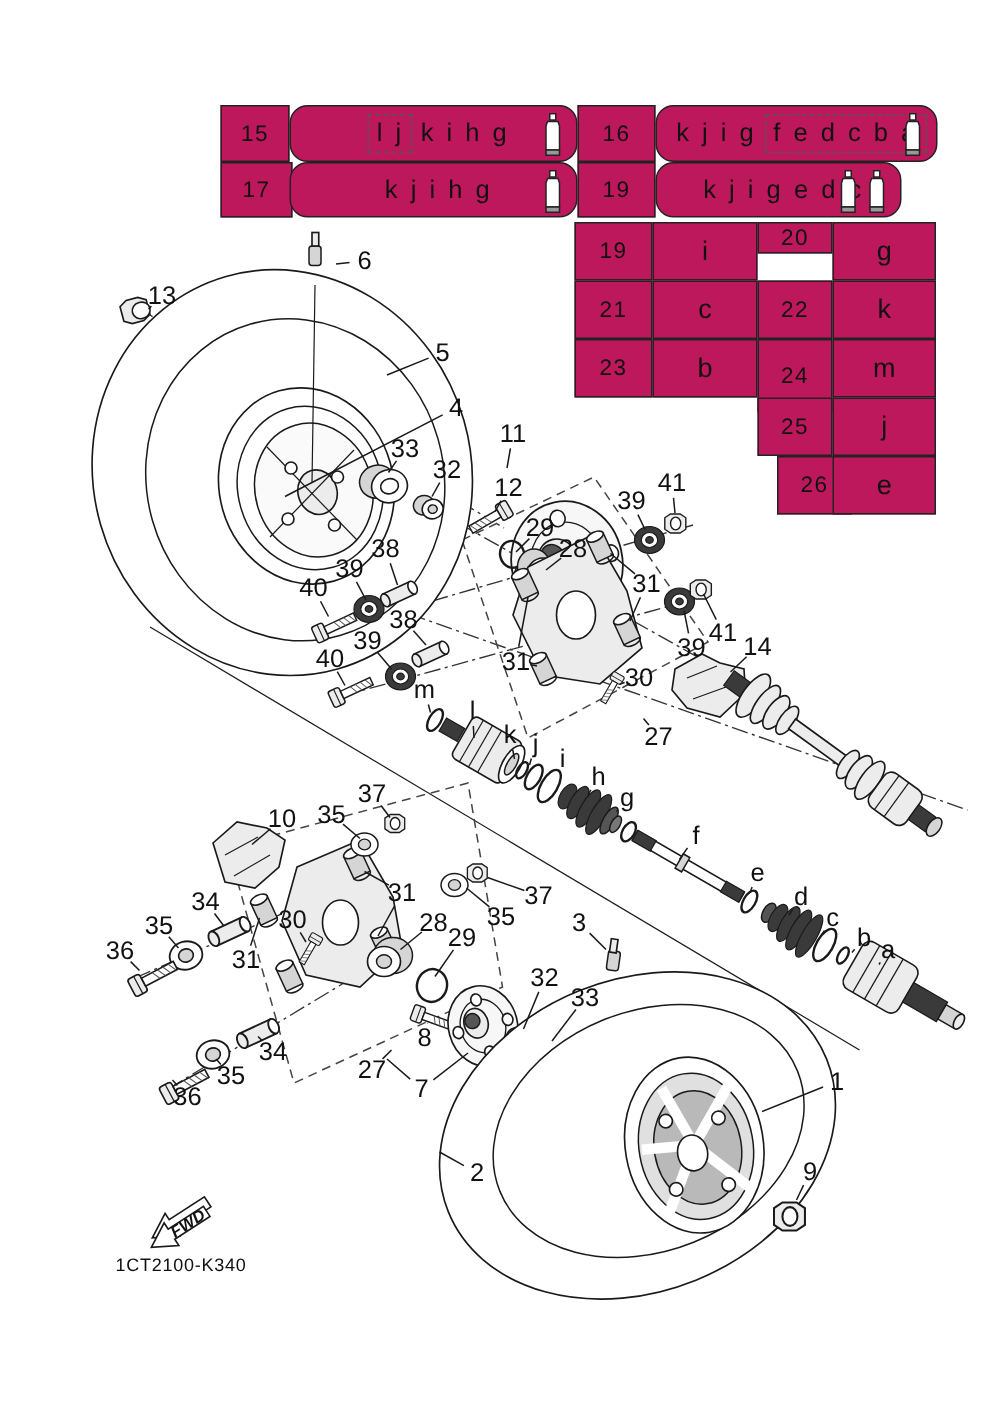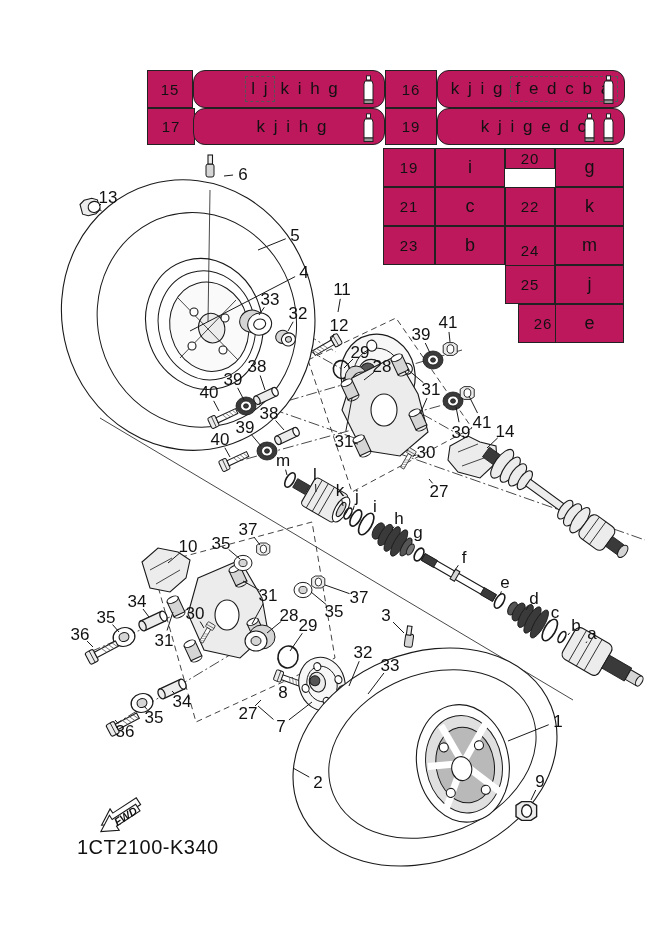--- a/index.html
+++ b/index.html
@@ -20,21 +20,21 @@
         text-anchor:middle;dominant-baseline:central;}
   .thin{stroke:#1a1a1a;fill:none;stroke-width:0.8;}
   .dd{stroke:#333;fill:none;stroke-width:0.9;stroke-dasharray:11 3 2 3;}
   .dot{stroke:#333;fill:none;stroke-width:0.9;stroke-dasharray:2 3;}
   .dash{stroke:#444;fill:none;stroke-width:1;stroke-dasharray:6 4;}
   .wh{fill:#fff;stroke:#1a1a1a;stroke-width:1.1;}
   .lt{fill:#ececec;stroke:#1a1a1a;stroke-width:1.1;}
   .md{fill:#d5d5d5;stroke:#1a1a1a;stroke-width:1;}
   .dk{fill:#3a3a3a;stroke:#1a1a1a;stroke-width:0.8;}
   .ring{fill:none;stroke:#1a1a1a;stroke-width:1.6;}
-  #code-label{position:absolute;left:77px;top:836px;font-size:20px;letter-spacing:0.5px;}
+  #code-label{position:absolute;left:77px;top:836px;font-size:12px;letter-spacing:0.5px;}
   svg text.fwd{font-family:"Liberation Sans",sans-serif;font-size:11px;font-weight:bold;
         font-style:italic;fill:#111;}
 </style>
 </head>
 <body>
 
 <div id="page">
 
   <svg width="661" height="935" viewBox="0 0 661 935" style="position:absolute;left:0;top:0">
     <defs>
@@ -483,21 +483,21 @@
     <div class="cell num" style="left:147px;top:108px;width:48px;height:37px">17</div>
     <div class="cell let" style="left:193px;top:108px;width:192px;height:37px">
       <span class="lgrp">k j i h g</span>
       <svg class="tube t1" viewBox="0 0 14 30">
           <rect x="5" y="0.8" width="4" height="4.2" fill="#fff" stroke="#222"></rect>
           <path d="M3.5,6 L10.5,6 L11.5,9 L11.5,25 L2.5,25 L2.5,9 Z" fill="#fff" stroke="#222"></path>
           <rect x="2.5" y="25" width="9" height="3.5" fill="#999" stroke="#222"></rect>
         </svg>
     </div>
     <div class="cell num" style="left:385px;top:108px;width:52px;height:37px">19</div>
-    <div class="cell let" style="left:437px;top:108px;width:188px;height:37px">
+    <div class="cell let" style="left:437px;top:108px;width:164px;height:37px">
       <span class="lgrp">k j i g e d c</span>
       <svg class="tube t2" viewBox="0 0 14 30">
           <rect x="5" y="0.8" width="4" height="4.2" fill="#fff" stroke="#222"></rect>
           <path d="M3.5,6 L10.5,6 L11.5,9 L11.5,25 L2.5,25 L2.5,9 Z" fill="#fff" stroke="#222"></path>
           <rect x="2.5" y="25" width="9" height="3.5" fill="#999" stroke="#222"></rect>
         </svg>
       <svg class="tube t1" viewBox="0 0 14 30">
           <rect x="5" y="0.8" width="4" height="4.2" fill="#fff" stroke="#222"></rect>
           <path d="M3.5,6 L10.5,6 L11.5,9 L11.5,25 L2.5,25 L2.5,9 Z" fill="#fff" stroke="#222"></path>
           <rect x="2.5" y="25" width="9" height="3.5" fill="#999" stroke="#222"></rect>

